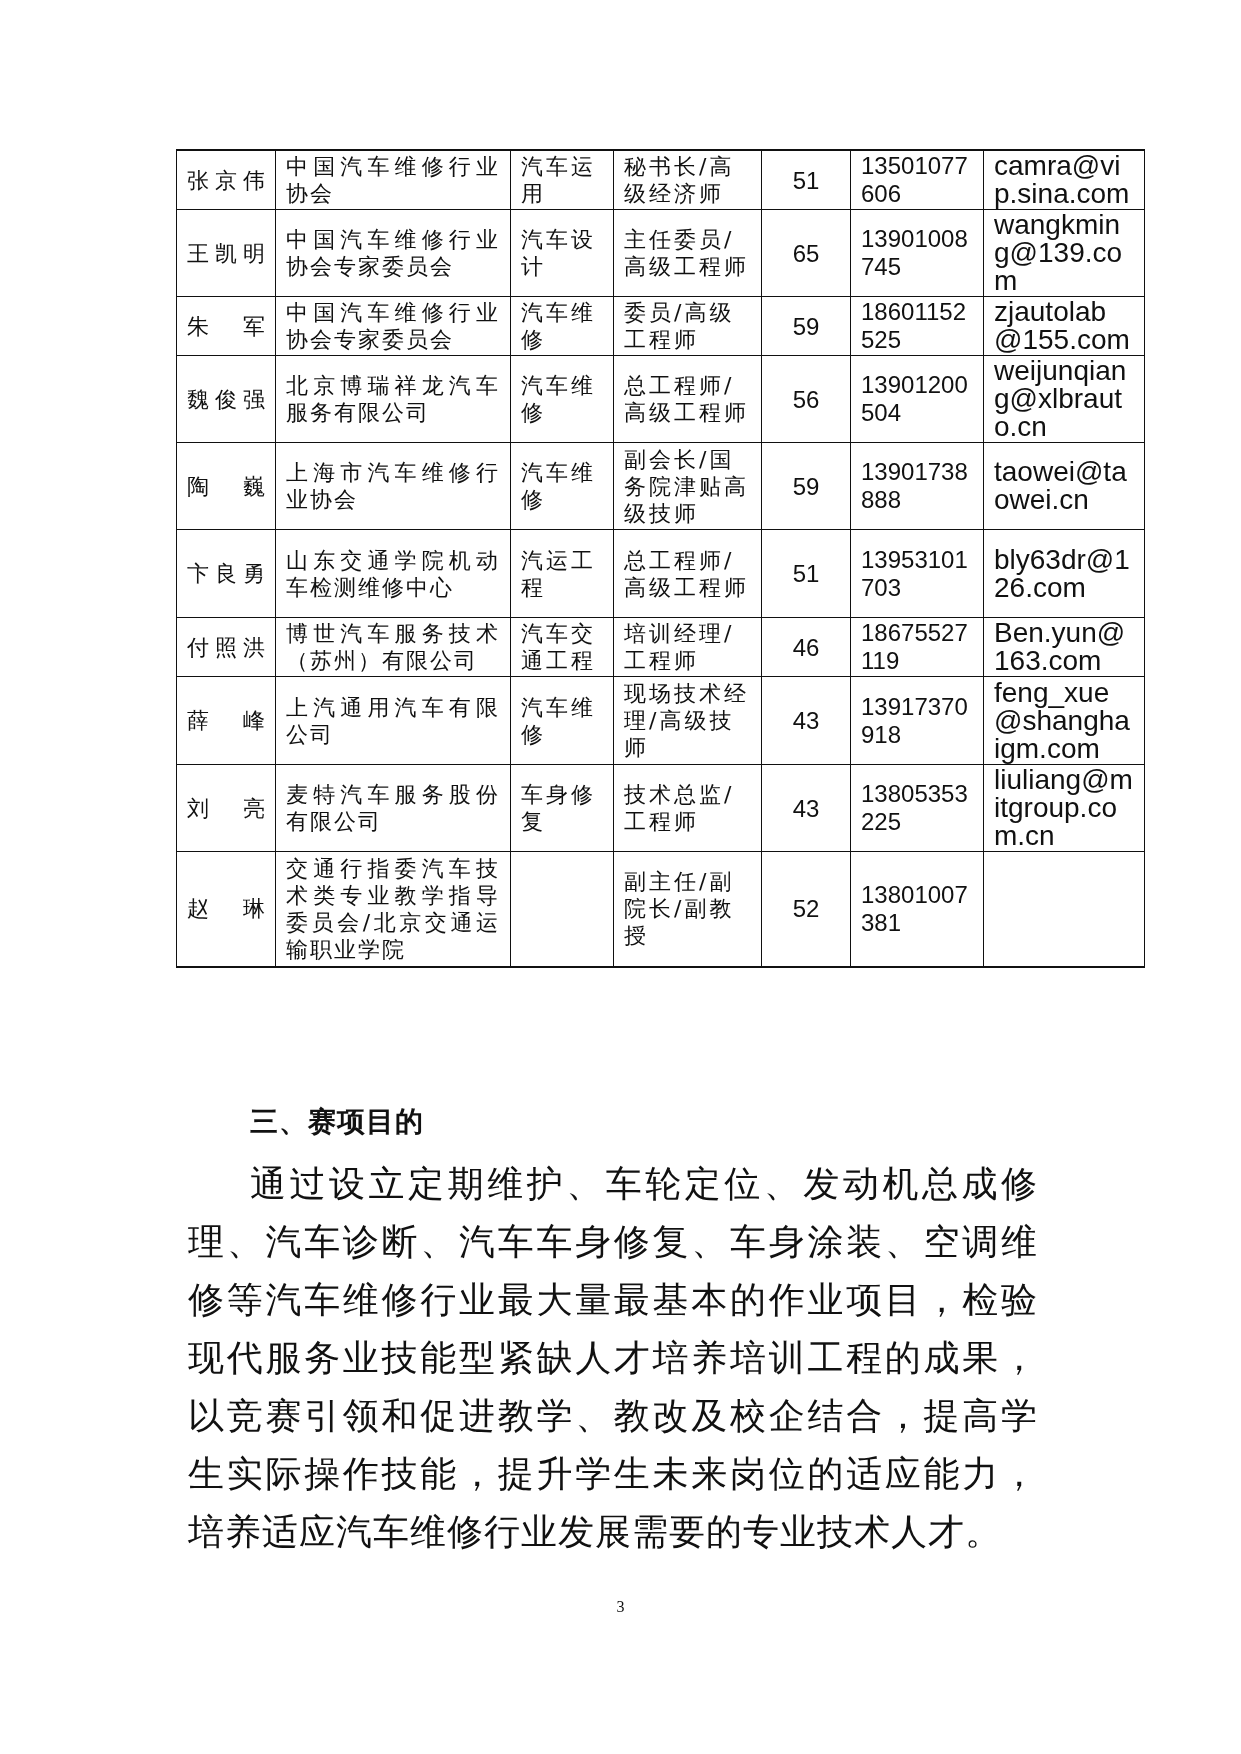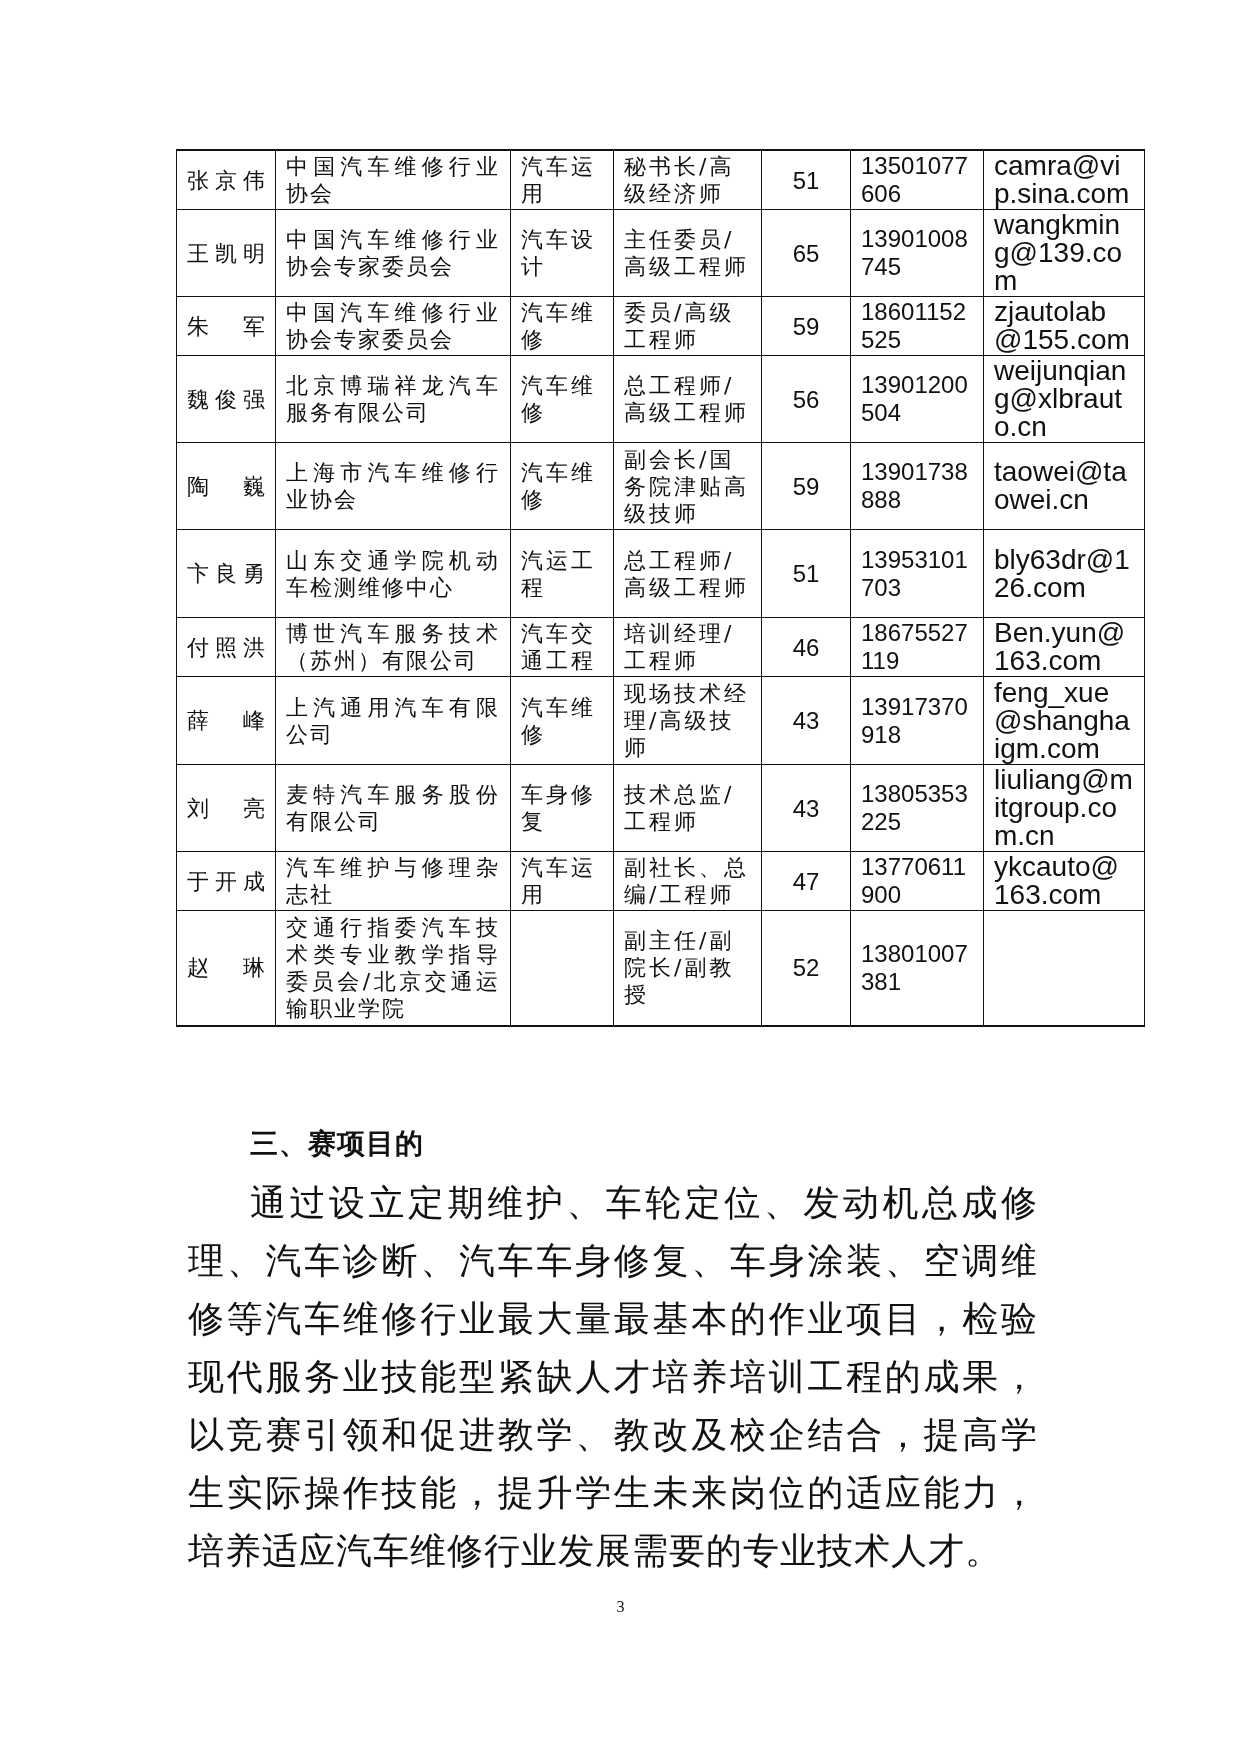--- a/index.html
+++ b/index.html
@@ -24,22 +24,21 @@
   td.c-name { width: 78px; text-align: justify; text-align-last: justify; letter-spacing: 0; }
   td.c-org { width: 214px; letter-spacing: 2px; text-align: justify; }
   td.c-major { width: 82px; letter-spacing: 3px; }
   td.c-title { width: 127px; letter-spacing: 3px; }
   td.c-age { width: 68px; text-align: center; font-family: "Liberation Sans", sans-serif; font-size: 24px; }
   td.c-phone { width: 112px; font-family: "Liberation Sans", sans-serif; font-size: 24px; line-height: 28px; }
   td.c-email { width: 140px; font-family: "Liberation Sans", sans-serif; font-size: 28px; line-height: 28px; }
 
   .section {
     position: absolute;
-    font-family: Liberation Mono, monospace;
-    margin-top: 22px;
+    font-family: Liberation Serif, serif;
   }
   .heading { left: 250px; font-size: 28px; font-weight: bold; letter-spacing: 1px; }
   .h3 { top: 1103px; }
   .h4 { top: 1513px; }
   .para {
     left: 188px; top: 1155px; width: 850px;
     font-size: 36px; line-height: 58px; letter-spacing: 1px;
     text-indent: 62px; text-align: justify;
   }
   .page-num {
@@ -128,29 +127,20 @@
       </tr>
       <tr style="height:87px">
         <td class="c-name">刘 亮</td>
         <td class="c-org">麦特汽车服务股份有限公司</td>
         <td class="c-major">车身修复</td>
         <td class="c-title">技术总监/工程师</td>
         <td class="c-age">43</td>
         <td class="c-phone">13805353225</td>
         <td class="c-email">liuliang@mitgroup.com.cn</td>
       </tr>
-      <tr style="height:59px">
-        <td class="c-name">于开成</td>
-        <td class="c-org">汽车维护与修理杂志社</td>
-        <td class="c-major">汽车运用</td>
-        <td class="c-title">副社长、总编/工程师</td>
-        <td class="c-age">47</td>
-        <td class="c-phone">13770611900</td>
-        <td class="c-email">ykcauto@163.com</td>
-      </tr>
       <tr style="height:115px">
         <td class="c-name">赵 琳</td>
         <td class="c-org">交通行指委汽车技术类专业教学指导委员会/北京交通运输职业学院</td>
         <td class="c-major"></td>
         <td class="c-title">副主任/副院长/副教授</td>
         <td class="c-age">52</td>
         <td class="c-phone">13801007381</td>
         <td class="c-email"></td>
       </tr>
     </tbody>

